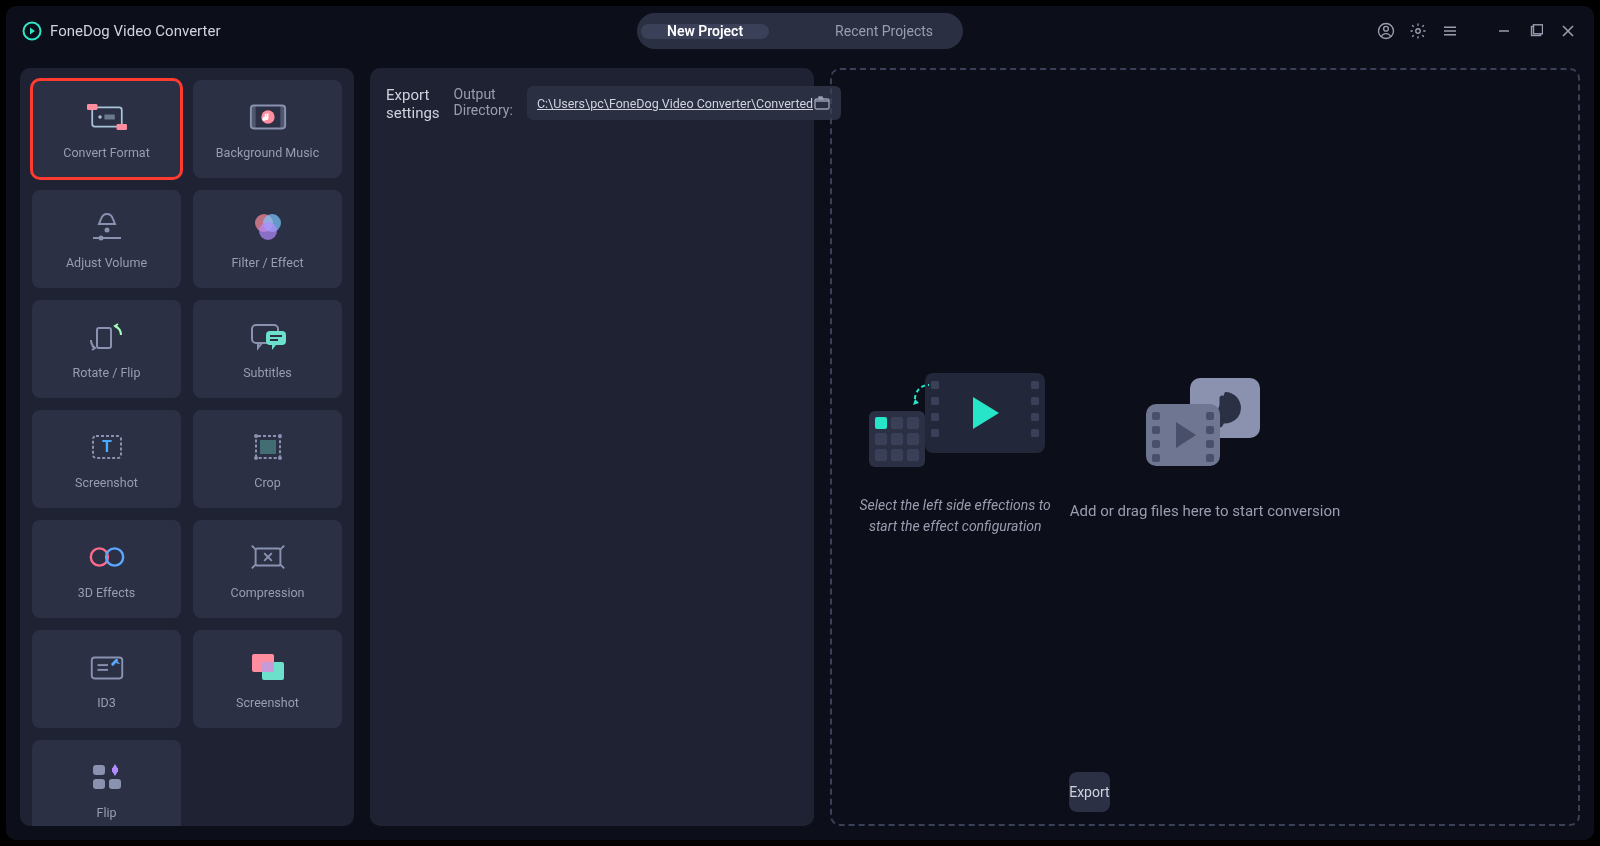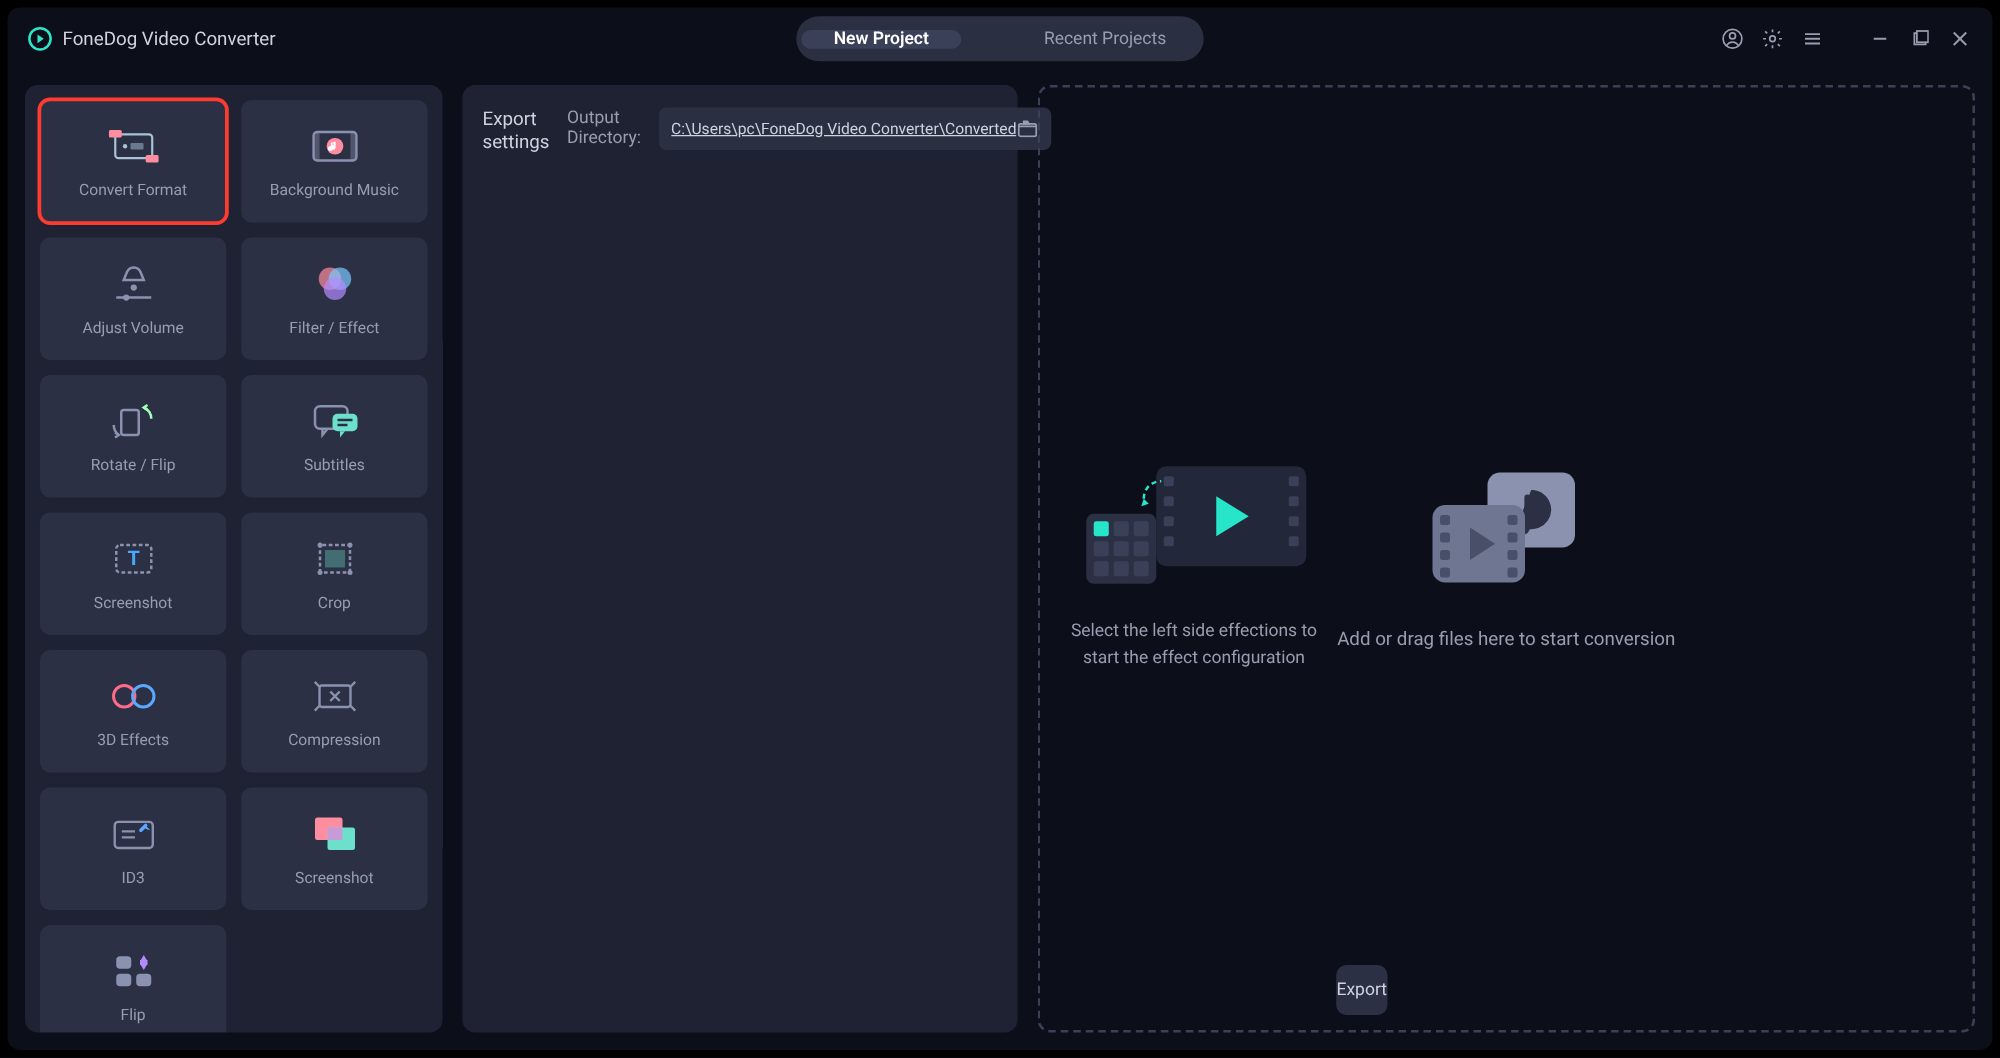--- a/index.html
+++ b/index.html
@@ -188,20 +188,21 @@
     font-size: 13px;
     width: 100%;
   }
   .mid-center {
     flex: 1;
     display: flex;
     flex-direction: column;
     align-items: center;
     justify-content: center;
     gap: 24px;
+    font-style: italic;
   }
   .mid-illus { width: 200px; height: 110px; }
   .mid-msg {
     font-size: 14px;
     color: var(--text-secondary);
     text-align: center;
     line-height: 1.5;
     max-width: 320px;
   }
   .export-btn {

